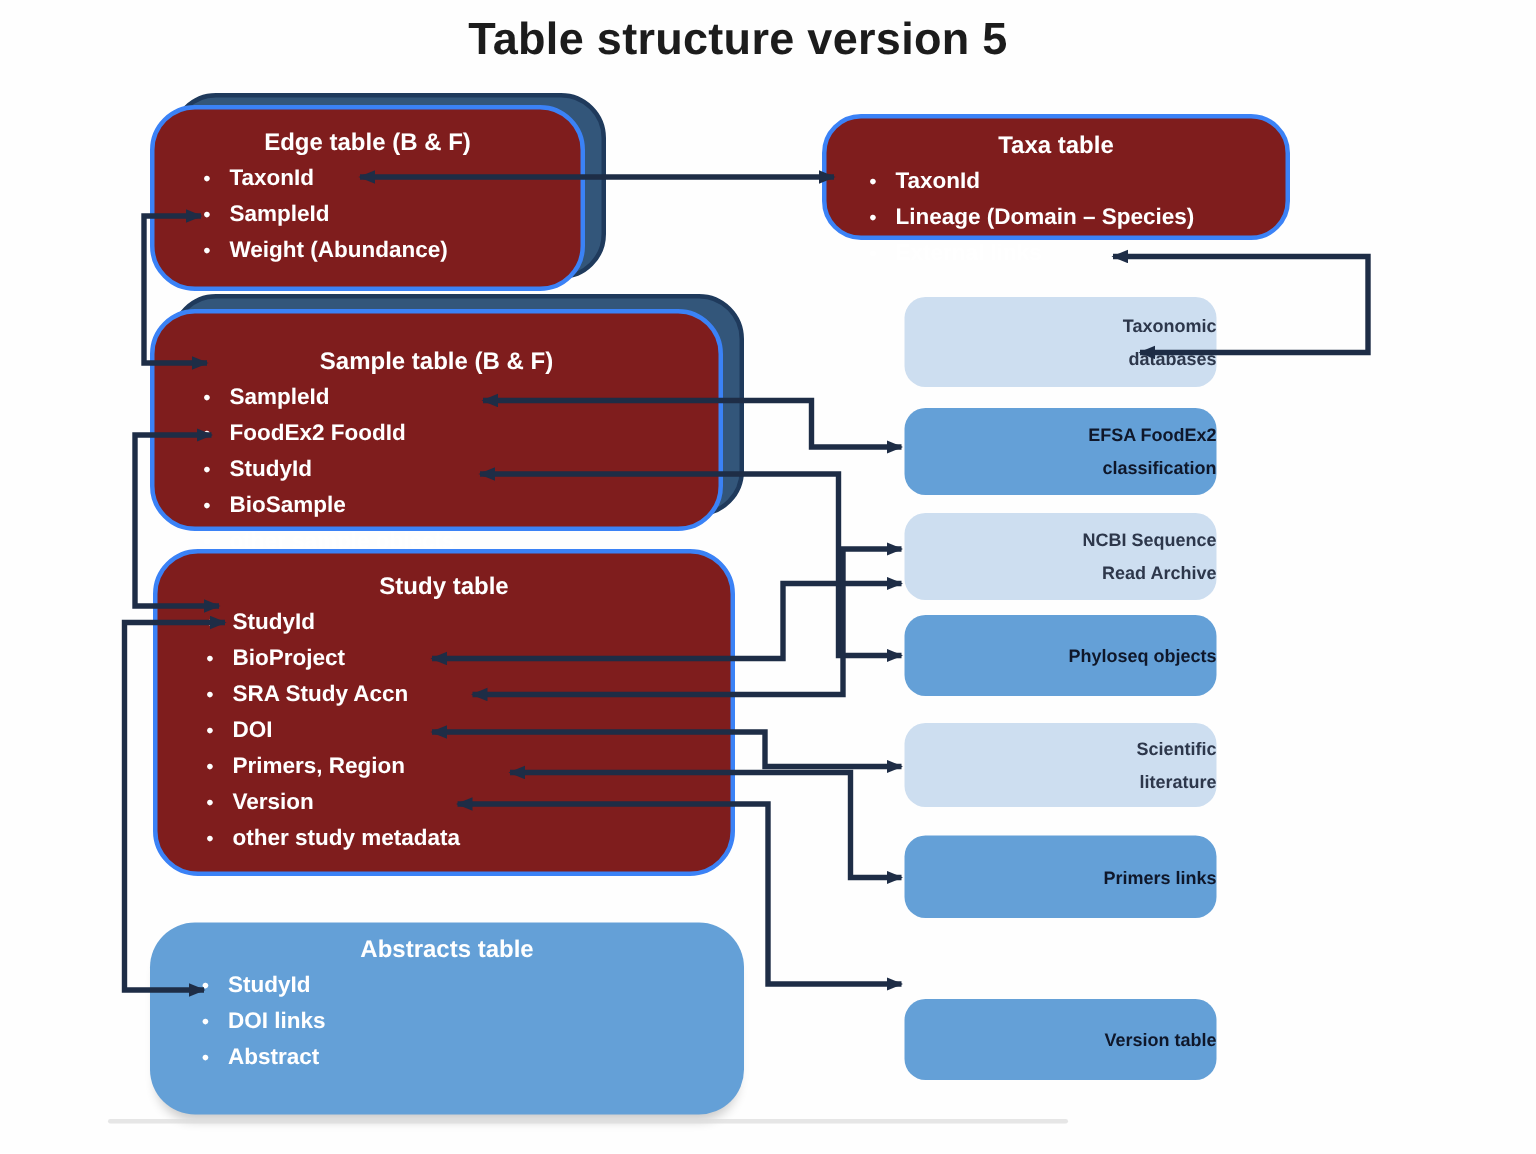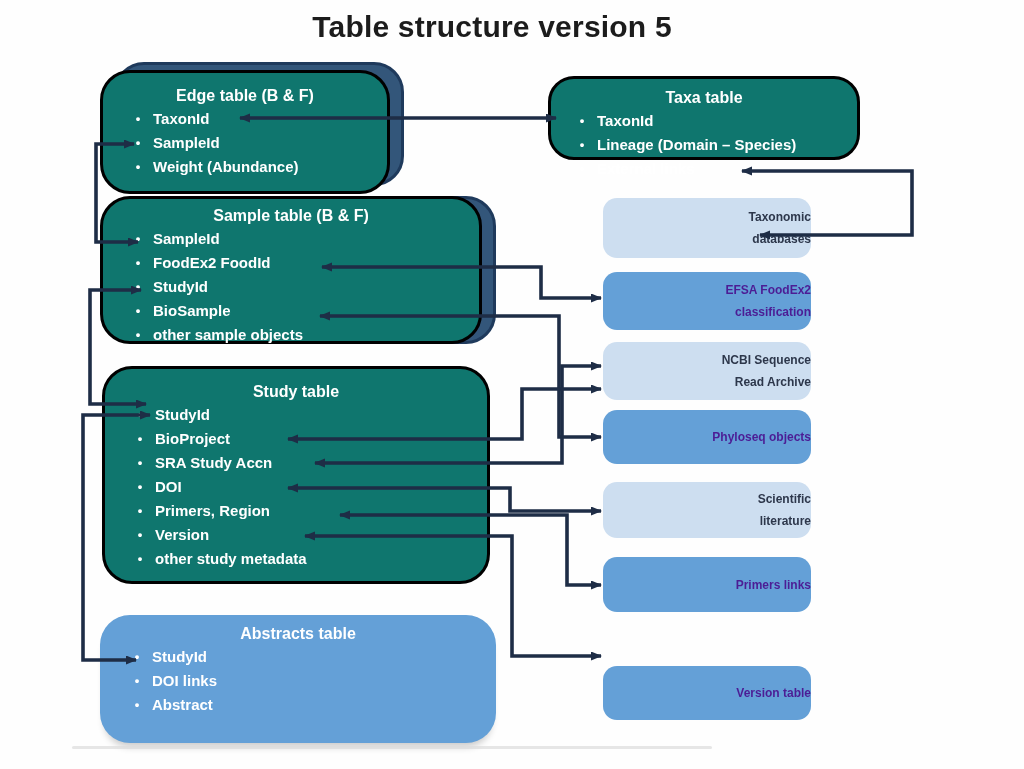--- a/index.html
+++ b/index.html
@@ -1,32 +1,32 @@
 <!DOCTYPE html>
 <html><head>
 <meta charset="utf-8">
 <style>
   html,body{margin:0;padding:0;background:#ffffff;}
   .canvas{position:relative;width:1024px;height:769px;background:#fefefe;overflow:hidden;
           font-family:"Liberation Sans","DejaVu Sans",sans-serif;}
   .title{position:absolute;top:10px;left:0;width:100%;text-align:center;
          transform:translateX(-20px);font-size:30px;font-weight:600;color:#1c1c1c;letter-spacing:.2px;}
   .card{position:absolute;box-sizing:border-box;border-radius:30px;}
-  .navy{background:#0f766e;border:3px solid #000000;color:#fff;}
+  .navy{background:#7f1d1d;border:3px solid #3b82f6;color:#fff;}
   .back{background:#33567A;border:3px solid #1F3A5C;}
   .medblue{background:#64A0D7;color:#fff;border:none;}
   .tbl-title{text-align:center;font-weight:700;font-size:16px;line-height:22px;}
   .rows{margin:0;padding:0;list-style:none;}
   .row{display:flex;align-items:center;line-height:24px;font-size:15px;font-weight:700;}
   .blt{width:30px;text-align:center;flex:0 0 30px;font-size:13px;}
   .rbox{position:absolute;box-sizing:border-box;left:603px;width:208px;border-radius:14px;
         display:flex;flex-direction:column;align-items:flex-end;justify-content:center;
         font-size:12px;font-weight:700;line-height:22px;text-align:center;}
   .rlight{background:#CDDEF0;color:#2D374B;}
-  .rmed{background:#64A0D7;color:#4c1d95;}
+  .rmed{background:#64A0D7;color:#0f172a;}
   .connectors{position:absolute;left:0;top:0;pointer-events:none;}
   .shadowline{position:absolute;left:72px;top:746px;width:640px;height:3px;background:#dcdcdc;
               border-radius:2px;opacity:.7;}
 </style>
 </head>
 <body>
 
 <div class="canvas">
 
   <div class="title">Table structure version 5</div>
@@ -62,21 +62,21 @@
           <span>Lineage (Domain – Species)</span>
         </div>
       <div class="row">
           <span class="blt">•</span>
           <span>External links</span>
         </div>
     </div>
   </div>
 
   <div class="card back" style="left:114px;top:196px;width:382px;height:148px;"></div>
-  <div class="card navy" style="left:100px;top:196px;width:382px;height:148px;padding-top:6px;">
+  <div class="card navy" style="left:100px;top:206px;width:382px;height:148px;padding-top:22px;">
     <div class="tbl-title">Sample table (B &amp; F)</div>
     <div class="rows" style="padding-left:20px;">
       <div class="row">
           <span class="blt">•</span>
           <span>SampleId</span>
         </div>
       <div class="row">
           <span class="blt">•</span>
           <span>FoodEx2 FoodId</span>
         </div>

